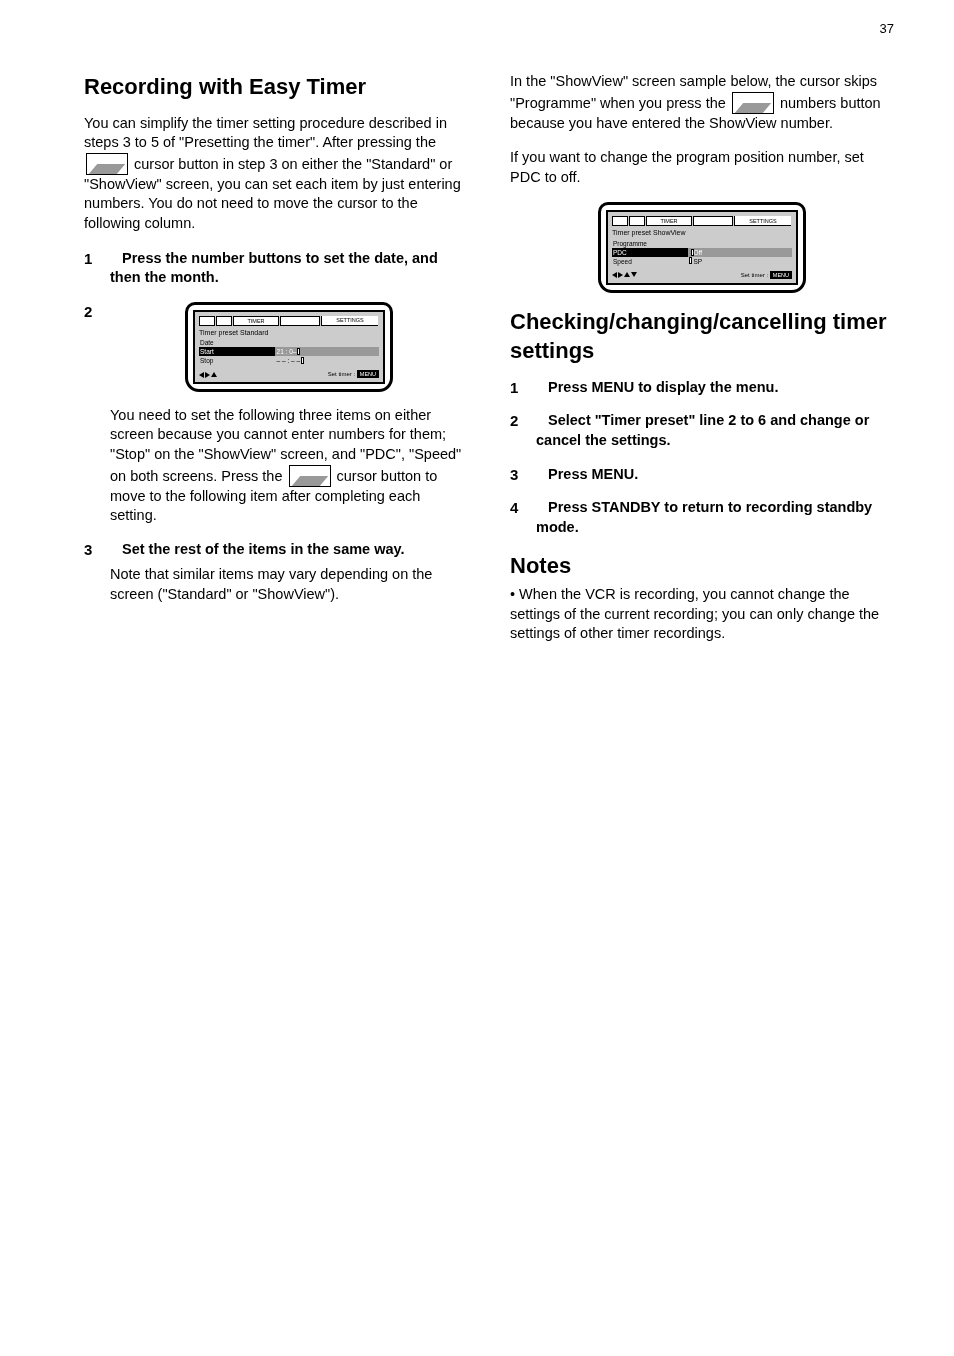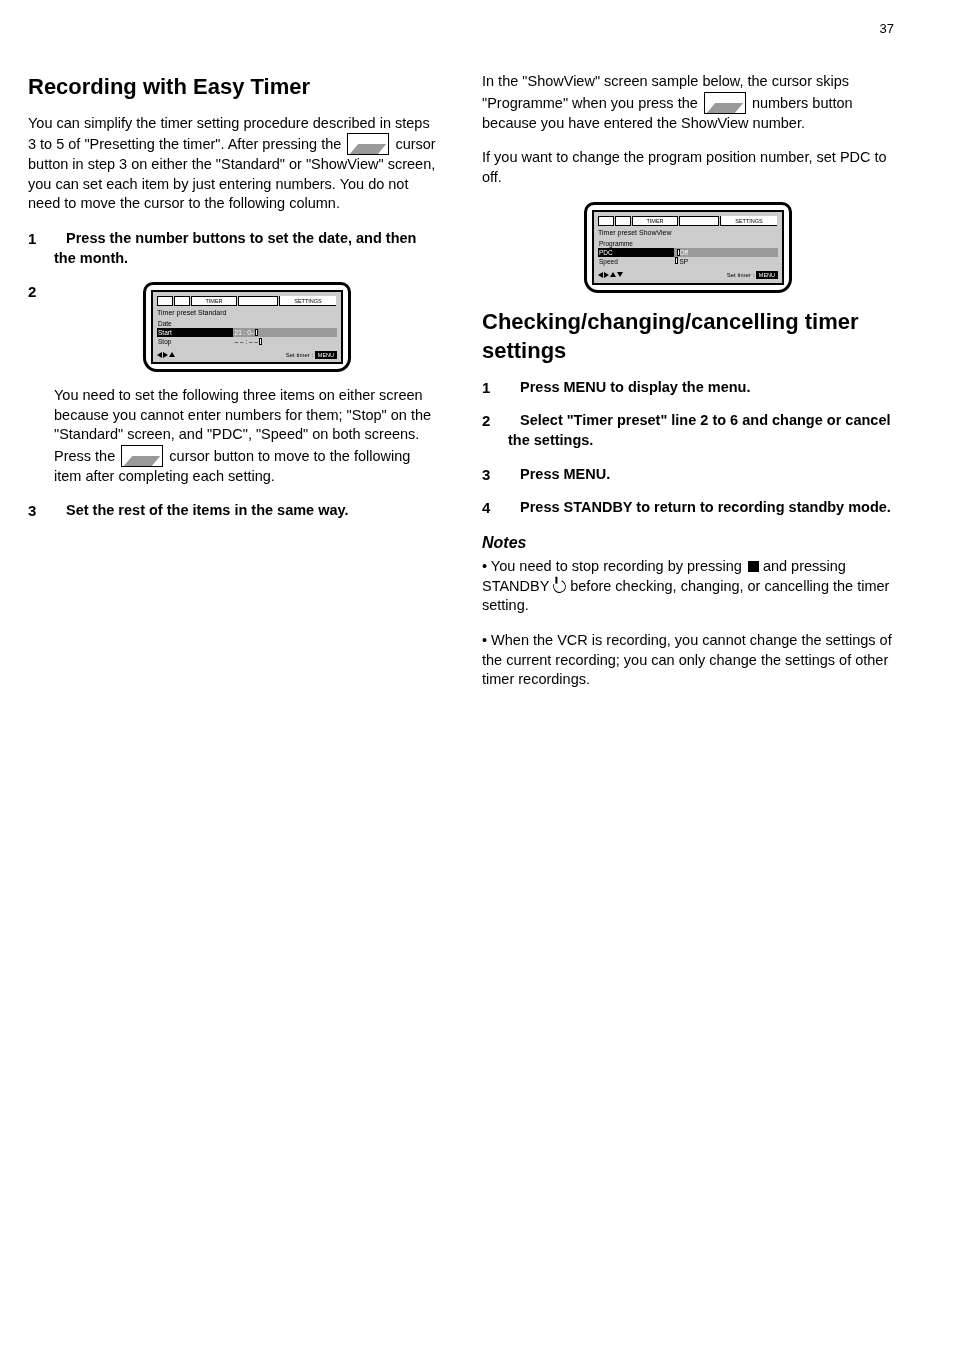--- a/index.html
+++ b/index.html
@@ -15,21 +15,21 @@
   }
   .page-number {
     position: absolute;
     top: 20px;
     right: 60px;
     font-size: 13px;
   }
   .content {
     display: flex;
     gap: 42px;
-    padding: 72px 60px 0 28px;
+    padding: 72px 60px 0 84px;
   }
   .col {
     width: 50%;
   }
   .heading {
     font-size: 22px;
     font-weight: bold;
     margin-bottom: 12px;
   }
   .para {
@@ -61,25 +61,24 @@
   }
   .numlist > li::before {
     content: counter(step);
     position: absolute;
     left: 0; top: 0;
     font-weight: bold;
     font-size: 15px;
   }
   .bold { font-weight: bold; margin-left: 12px; }
   .note-head {
-    font-size: 16px;
+    font-size: 22px;
     font-weight: bold;
     margin-top: 6px;
     margin-bottom: 4px;
-    font-style: italic;
   }
   .stop-sq {
     display: inline-block;
     width: 11px; height: 11px;
     background: #000;
     vertical-align: -1px;
     margin-left: 2px;
   }
   .standby-ic {
     display: inline-block;
@@ -262,27 +261,28 @@
                 <span>
                   <span>Set timer :</span>
                   <span class="menu-chip">MENU</span>
                 </span>
               </div>
             </div>
           </div>
         </div>
 
         <p>
-          <span>You need to set the following three items on either screen because you cannot enter numbers for them; "Stop" on the "Standard" screen, and "PDC", "Speed" on both screens. Press the </span>
+          <span>You need to set the following three items on either screen because you cannot enter numbers for them; "Stop" on the "ShowView" screen, and "PDC", "Speed" on both screens. Press the </span>
           <span class="inline-icon"></span>
           <span> cursor button to move to the following item after completing each setting.</span>
         </p>
       </li>
       <li>
         <span class="bold">Set the rest of the items in the same way.</span>
+        <p style="font-weight:normal;margin-top:6px">Note that similar items may vary depending on the screen ("Standard" or "ShowView").</p>
       </li>
     </ol>
   </div>
 
   <div class="col">
     <p class="para">
       <span>In the "ShowView" screen sample below, the cursor skips "Programme" when you press the </span>
       <span class="inline-icon"></span>
       <span> numbers button because you have entered the ShowView number.</span>
     </p>
@@ -344,24 +344,17 @@
       <li>
         <span class="bold">Press MENU.</span>
       </li>
       <li>
         <span class="bold">Press STANDBY to return to recording standby mode.</span>
       </li>
     </ol>
 
     <div class="note-head">Notes</div>
     <p class="para">
-      • <span>You need to stop recording by pressing</span>
-      <span class="stop-sq"></span>
-      <span>and pressing STANDBY</span>
-      <span class="standby-ic"></span>
-      <span>before checking, changing, or cancelling the timer setting.</span>
-    </p>
-    <p class="para">
       • <span>When the VCR is recording, you cannot change the settings of the current recording; you can only change the settings of other timer recordings.</span>
     </p>
   </div>
 
 </div>
 
 </body></html>

